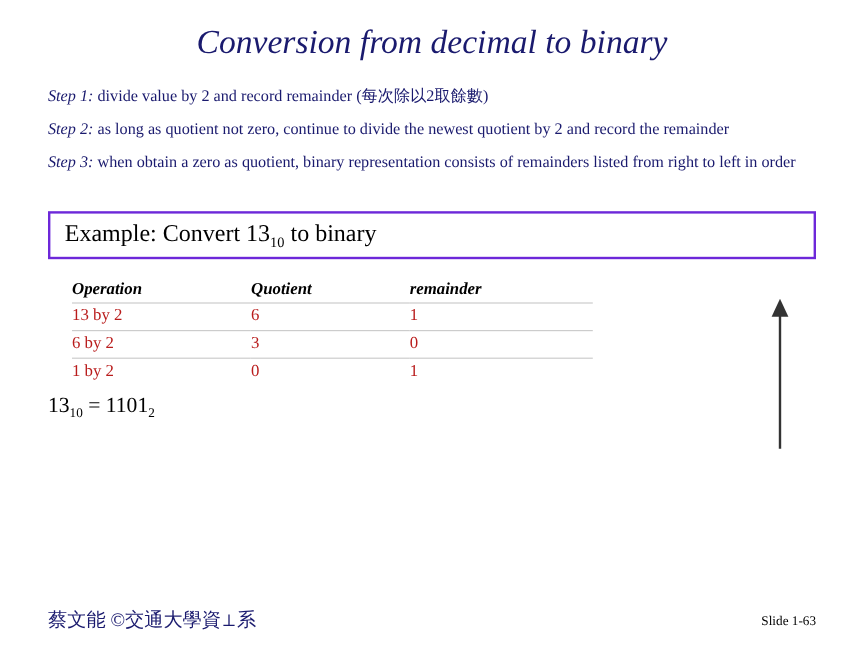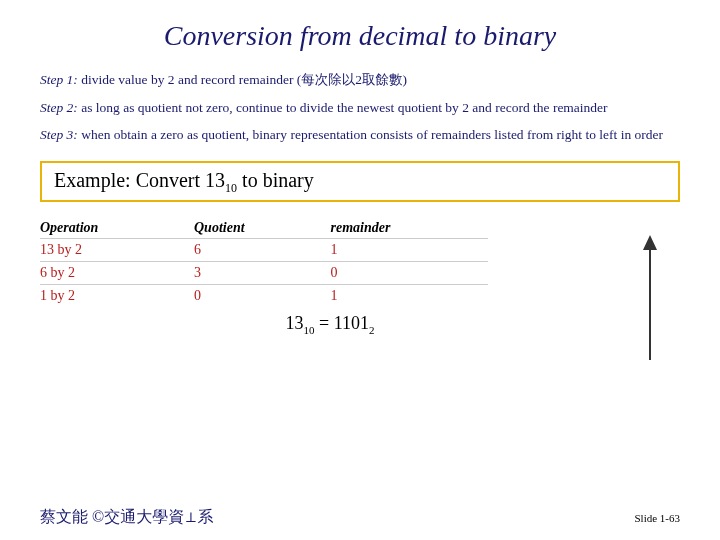--- a/index.html
+++ b/index.html
@@ -35,23 +35,23 @@
       margin-bottom: 8px;
       line-height: 1.45;
     }
 
     .step-label {
       font-style: italic;
       font-weight: normal;
     }
 
     .example-box {
-      border: 2px solid #eab308;
+      border: 2px solid #6d28d9;
       padding: 6px 12px 4px 12px;
-      margin: 8px 0 8px 0;
+      margin: 23px 0 8px 0;
       display: inline-block;
       width: 100%;
     }
 
     .example-title {
       font-size: 20px;
       color: #000;
     }
 
     .example-title sub {
@@ -77,21 +77,21 @@
     table td {
       font-size: 14px;
       color: #b91c1c;
       padding: 3px 10px 3px 0;
       text-align: left;
     }
 
     .result-line {
       font-size: 18px;
       color: #000;
-      text-align: center;
+      text-align: left;
       margin-top: 6px;
       padding-right: 60px;
     }
 
     .result-line sub {
       font-size: 11px;
     }
 
     .footer {
       position: absolute;
@@ -107,20 +107,21 @@
     }
 
     .footer-center {
       font-size: 16px;
       color: #1a1a6e;
     }
 
     .table-wrapper {
       position: relative;
       display: flex;
+      margin-left: 20px;
     }
 
     .arrow-svg {
       position: absolute;
       right: 15px;
       top: 20px;
     }
   </style>
 </head>
 <body>

